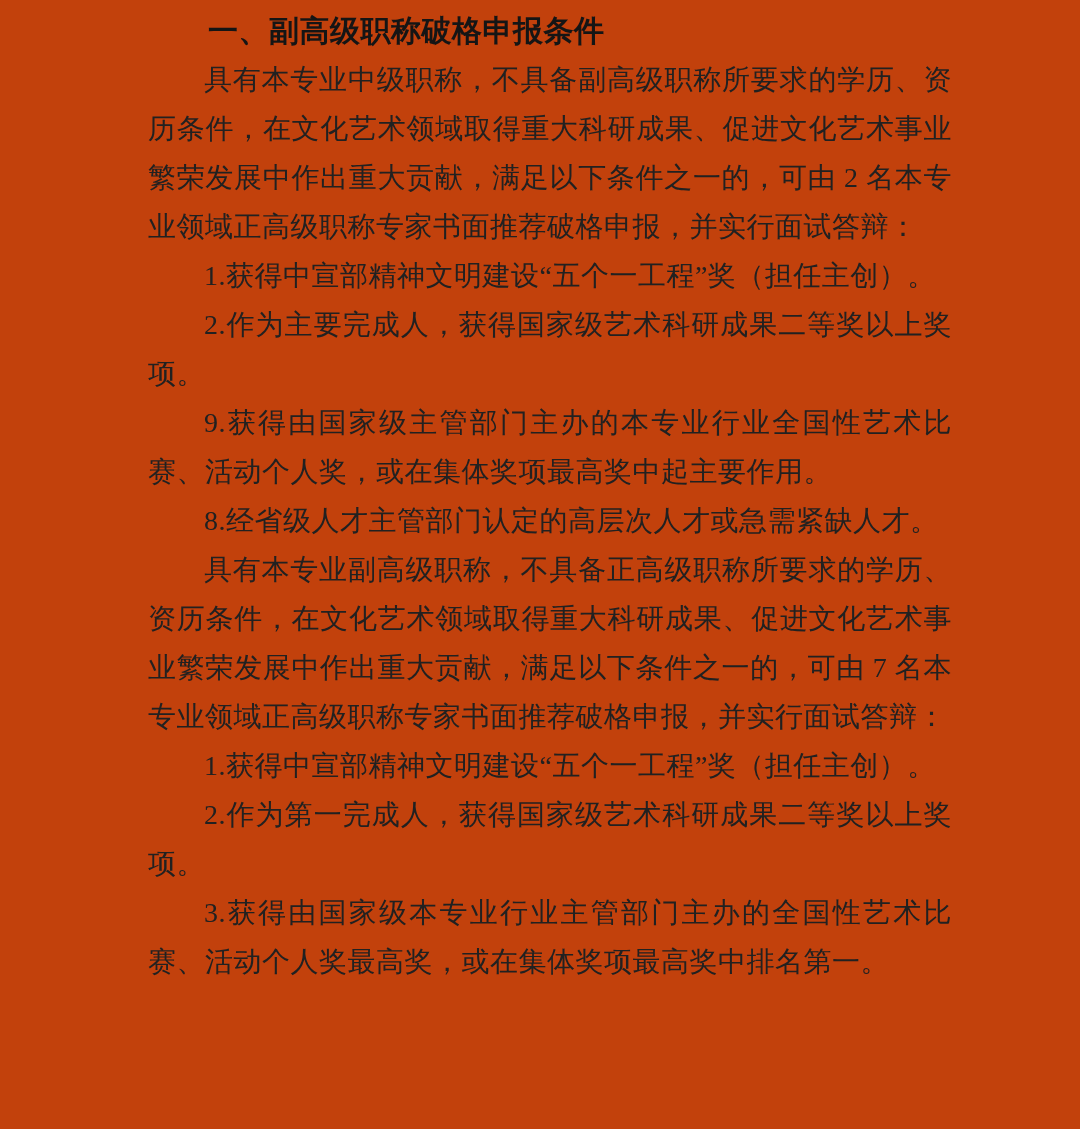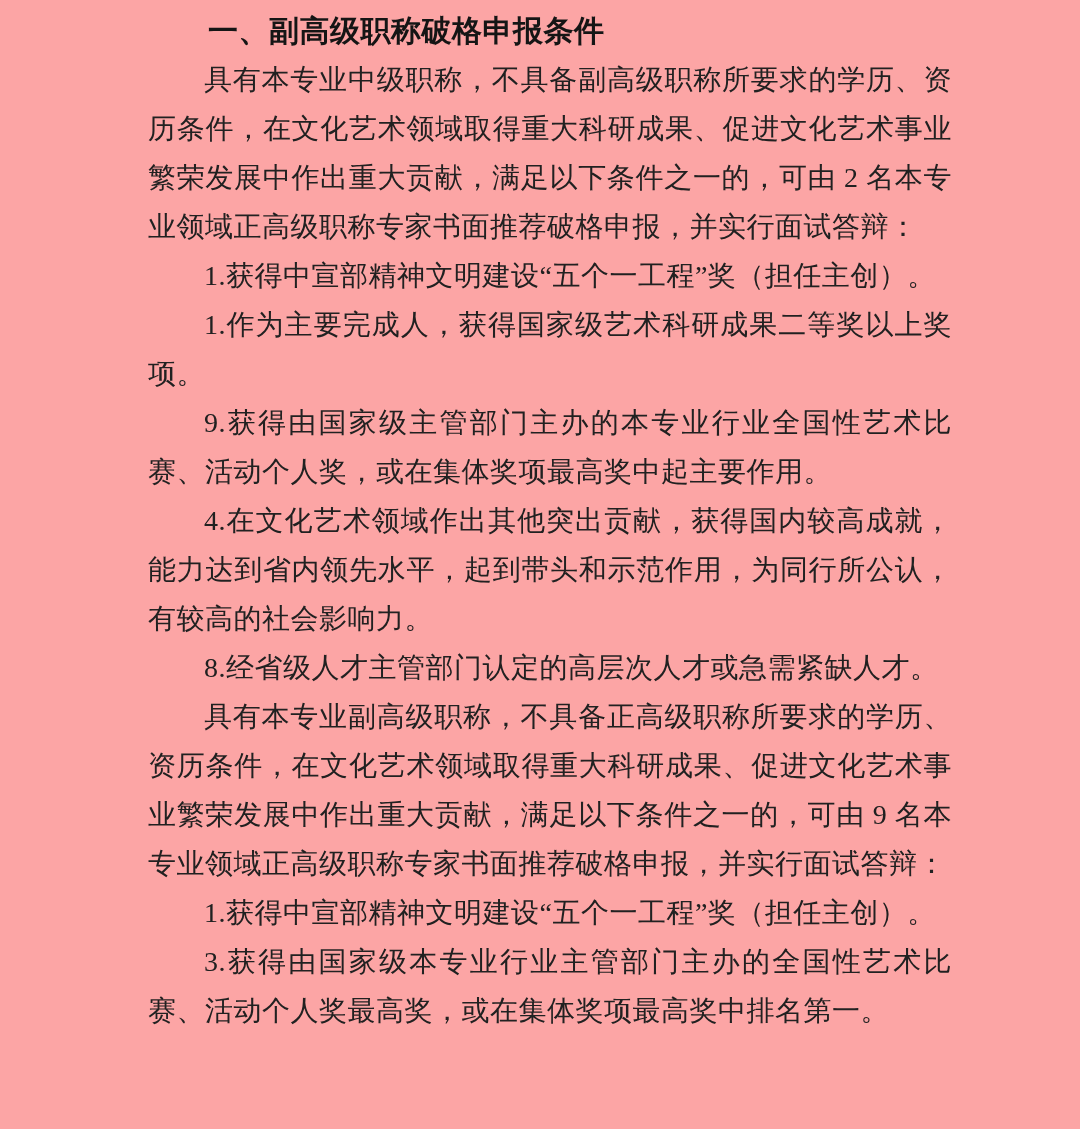--- a/index.html
+++ b/index.html
@@ -5,21 +5,21 @@
   html, body {
     margin: 0;
     padding: 0;
     background: #ffffff;
   }
   .page {
     position: relative;
     width: 1080px;
     height: 1129px;
     box-sizing: border-box;
-    background: #fca5a5;
+    background: #c2410c;
     overflow: hidden;
     padding: 6px 128px 0 148px;
     color: #212121;
     font-family: "Liberation Serif", "DejaVu Serif", serif;
     font-size: 28px;
     line-height: 49px;
     letter-spacing: 0.5px;
     text-align: justify;
   }
   .section {
@@ -44,26 +44,26 @@
 </style>
 </head>
 <body>
 
 <div class="page">
 
   <section class="section">
     <h2 class="section-heading">一、副高级职称破格申报条件</h2>
     <p class="para">具有本专业中级职称，不具备副高级职称所要求的学历、资历条件，在文化艺术领域取得重大科研成果、促进文化艺术事业繁荣发展中作出重大贡献，满足以下条件之一的，可由 2 名本专业领域正高级职称专家书面推荐破格申报，并实行面试答辩：</p>
     <p class="item">1.获得中宣部精神文明建设“五个一工程”奖（担任主创）。</p>
-    <p class="item">1.作为主要完成人，获得国家级艺术科研成果二等奖以上奖项。</p>
+    <p class="item">2.作为主要完成人，获得国家级艺术科研成果二等奖以上奖项。</p>
     <p class="item">9.获得由国家级主管部门主办的本专业行业全国性艺术比赛、活动个人奖，或在集体奖项最高奖中起主要作用。</p>
-    <p class="item">4.在文化艺术领域作出其他突出贡献，获得国内较高成就，能力达到省内领先水平，起到带头和示范作用，为同行所公认，有较高的社会影响力。</p>
     <p class="item">8.经省级人才主管部门认定的高层次人才或急需紧缺人才。</p>
   </section>
 
   <section class="section">
-    <p class="para">具有本专业副高级职称，不具备正高级职称所要求的学历、资历条件，在文化艺术领域取得重大科研成果、促进文化艺术事业繁荣发展中作出重大贡献，满足以下条件之一的，可由 9 名本专业领域正高级职称专家书面推荐破格申报，并实行面试答辩：</p>
+    <p class="para">具有本专业副高级职称，不具备正高级职称所要求的学历、资历条件，在文化艺术领域取得重大科研成果、促进文化艺术事业繁荣发展中作出重大贡献，满足以下条件之一的，可由 7 名本专业领域正高级职称专家书面推荐破格申报，并实行面试答辩：</p>
     <p class="item">1.获得中宣部精神文明建设“五个一工程”奖（担任主创）。</p>
+    <p class="item">2.作为第一完成人，获得国家级艺术科研成果二等奖以上奖项。</p>
     <p class="item">3.获得由国家级本专业行业主管部门主办的全国性艺术比赛、活动个人奖最高奖，或在集体奖项最高奖中排名第一。</p>
 
   </section>
 
 </div>
 
 </body></html>

